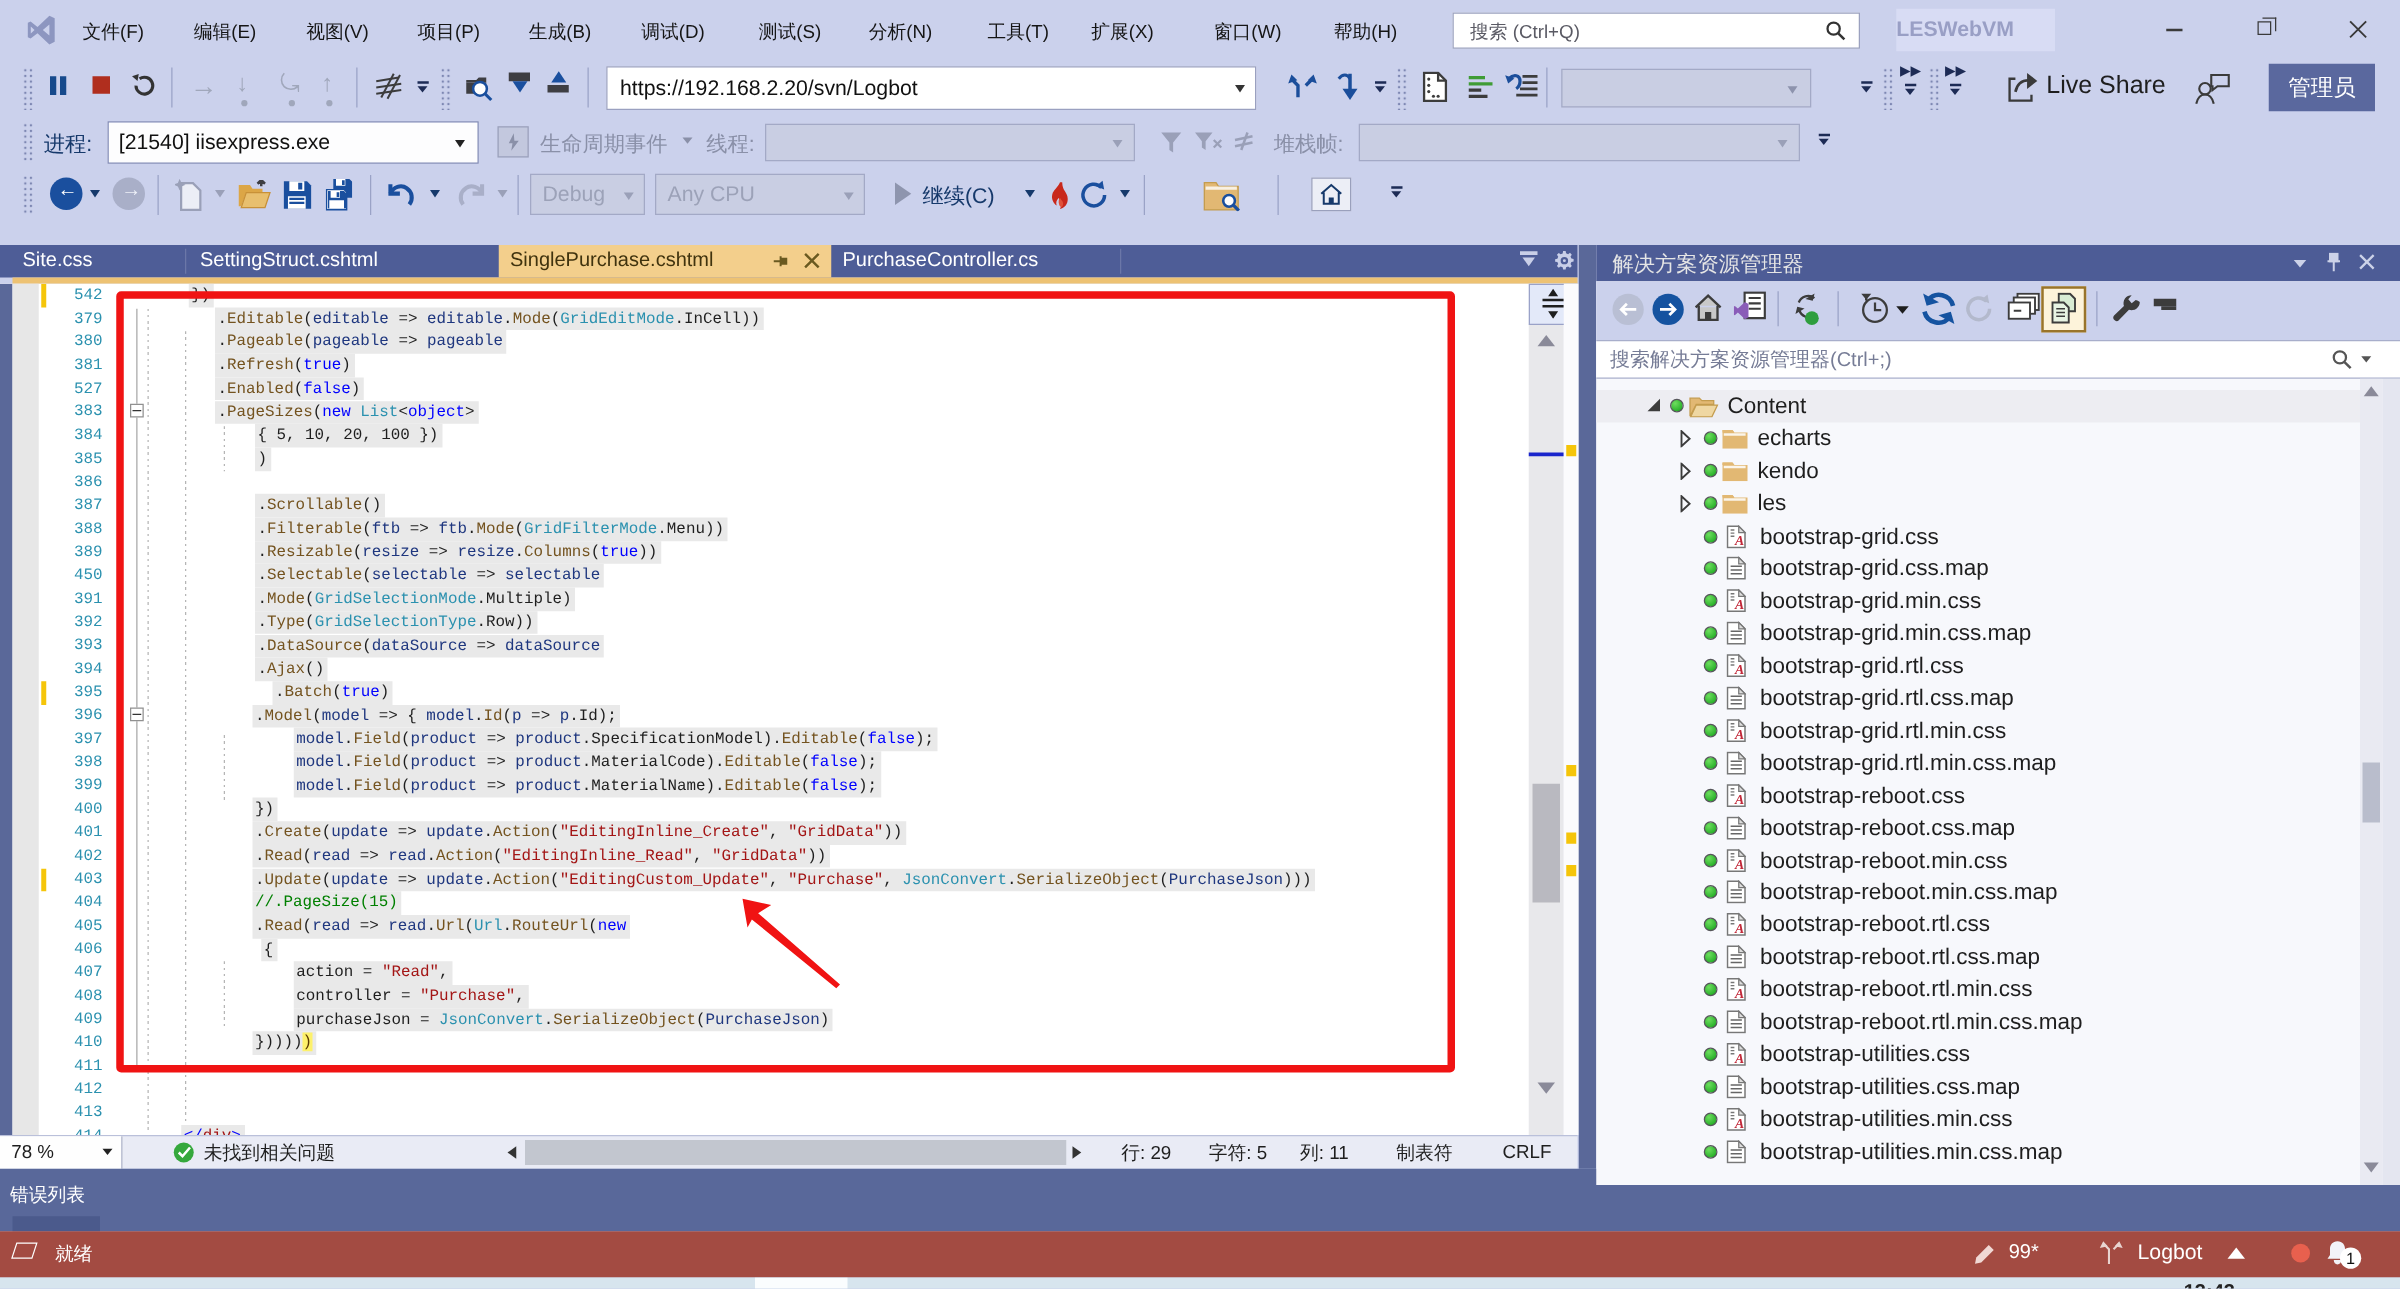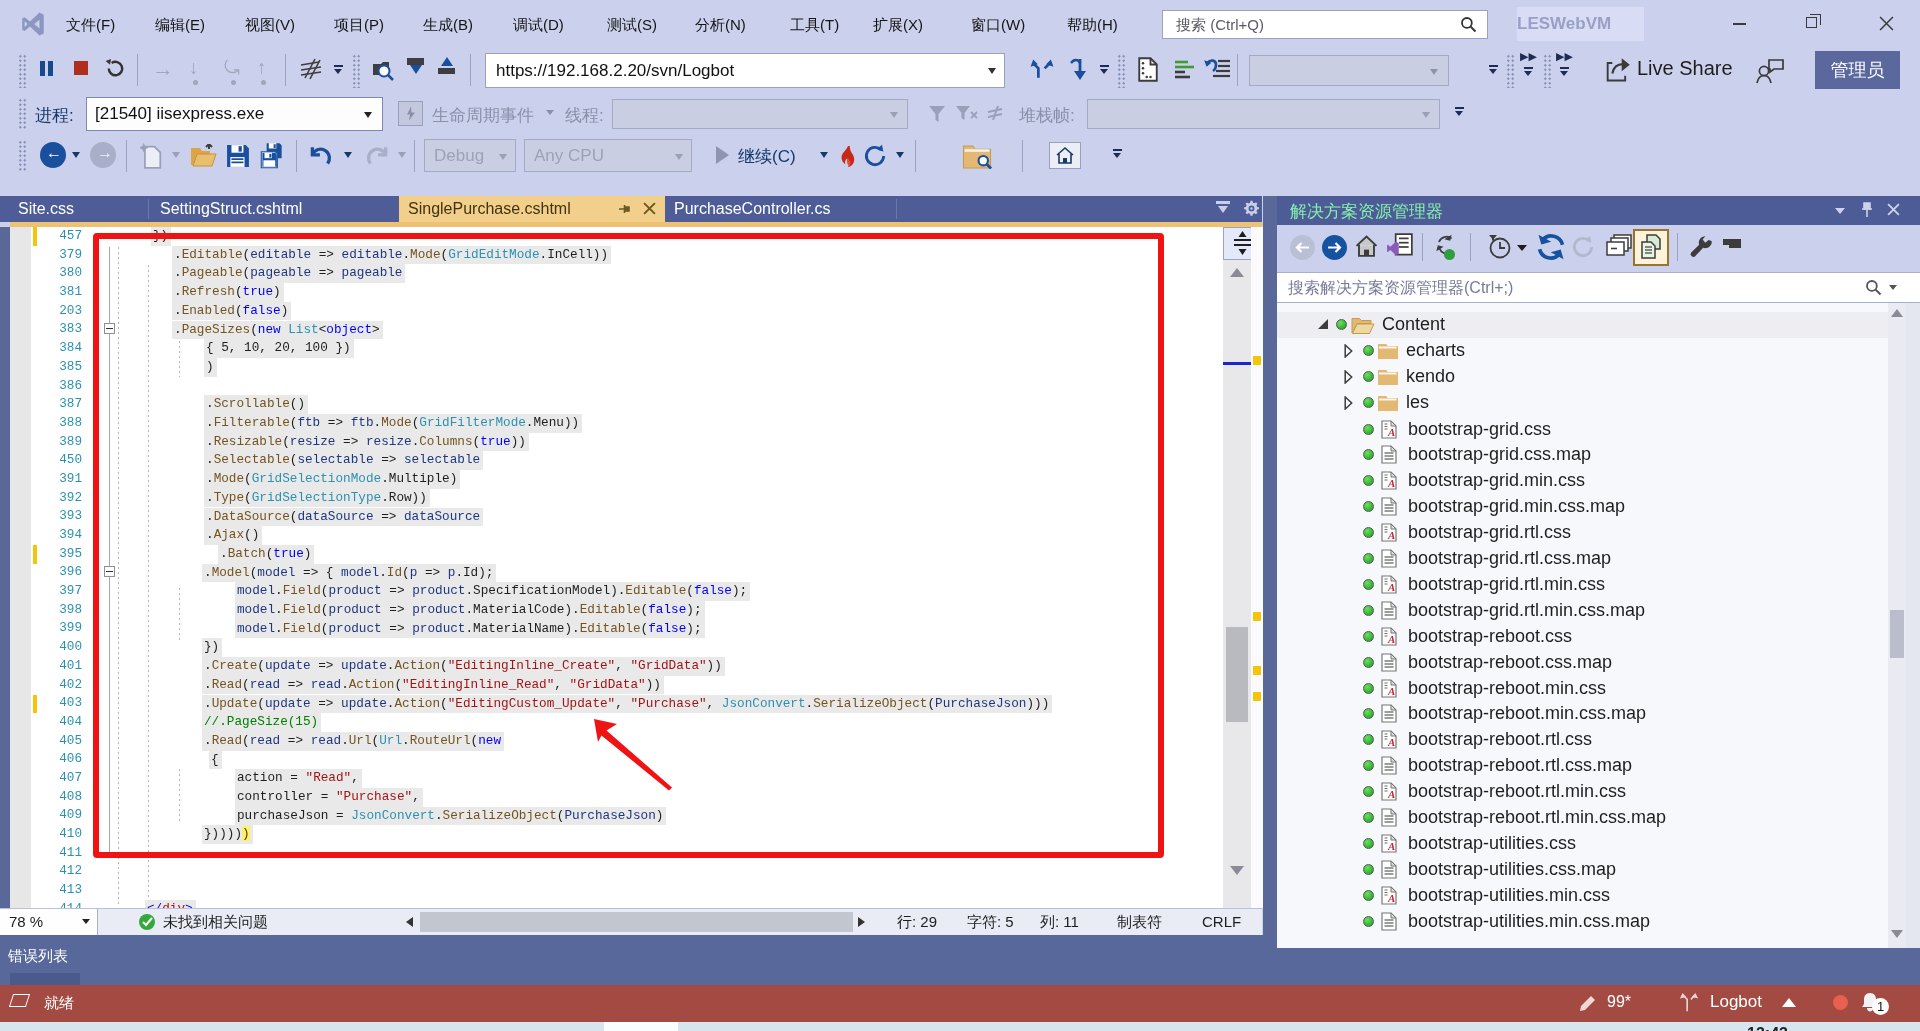--- a/index.html
+++ b/index.html
@@ -310,25 +310,25 @@
  <svg class="ab" style="left:1243px;top:4px" width="17" height="17" viewBox="0 0 20 20">
       <path fill="#c9cfe8" d="M10 6.5A3.5 3.5 0 1 0 10 13.5 3.5 3.5 0 1 0 10 6.5zm0 2.1a1.4 1.4 0 1 1 0 2.8 1.4 1.4 0 0 1 0-2.8zM8.8 1h2.4l.4 2.1 1.9.8 1.8-1.2 1.7 1.7-1.2 1.8.8 1.9 2.1.4v2.4l-2.1.4-.8 1.9 1.2 1.8-1.7 1.7-1.8-1.2-1.9.8-.4 2.1H8.8l-.4-2.1-1.9-.8-1.8 1.2-1.7-1.7 1.2-1.8-.8-1.9L1.3 11V8.6l2.1-.4.8-1.9L3 4.5l1.7-1.7 1.8 1.2 1.9-.8z"></path>
     </svg>
 </div>
 <div class="ab" style="left:10px;top:222px;width:1252px;height:4.5px;background:#edc273"></div>
 
 <div class="ab" style="left:0;top:226.5px;width:1262px;height:681.5px;background:#fff;overflow:hidden">
  <div class="ab" style="left:0;top:0;width:10px;height:682px;background:#5a6899"></div>
  <div class="ab" style="left:10px;top:0;width:21px;height:682px;background:#e7e7e7"></div>
  <div class="ab mono" style="left:31px;top:0.5px;width:51px;text-align:right;font-size:12.7px;line-height:18.7px;color:#2b91af">
-      <div style="height:18.7px">457</div>
+      <div style="height:18.7px">542</div>
       <div style="height:18.7px">379</div>
       <div style="height:18.7px">380</div>
       <div style="height:18.7px">381</div>
-      <div style="height:18.7px">203</div>
+      <div style="height:18.7px">527</div>
       <div style="height:18.7px">383</div>
       <div style="height:18.7px">384</div>
       <div style="height:18.7px">385</div>
       <div style="height:18.7px">386</div>
       <div style="height:18.7px">387</div>
       <div style="height:18.7px">388</div>
       <div style="height:18.7px">389</div>
       <div style="height:18.7px">450</div>
       <div style="height:18.7px">391</div>
       <div style="height:18.7px">392</div>
@@ -474,21 +474,21 @@
  <div class="ab" style="left:1872px;top:13px;width:17px;height:17px;border-radius:9px;background:#fff;color:#111;font-size:13px;text-align:center;line-height:17px">1</div>
 </div>
 
 <div class="ab" style="left:0;top:1022px;width:1920px;height:9px;background:#d7e5ee;overflow:hidden">
  <div class="ab" style="left:604px;top:0;width:74px;height:9px;background:#fafdfe"></div>
  <span class="ab" style="left:1747px;top:3px;font-size:16px;color:#222;font-weight:bold">13:43</span>
 </div>
 
 <div class="ab" style="left:1277px;top:196px;width:643px;height:752px;background:#f7f8fc">
  <div class="ab" style="left:0;top:0;width:643px;height:29px;background:#4d5c96">
-  <span class="ab" style="left:13px;top:4px;font-size:17px;color:#86efac">解决方案资源管理器</span>
+  <span class="ab" style="left:13px;top:4px;font-size:17px;color:#e5e5e5">解决方案资源管理器</span>
   <div class="ab" style="left:558px;top:12px;width:0;height:0;border-left:5px solid transparent;border-right:5px solid transparent;border-top:6px solid #ccd2e8"></div>
   <svg class="ab" style="left:583px;top:6px" width="14" height="16" viewBox="0 0 14 16">
         <g stroke="#ccd2e8" stroke-width="1.6" fill="none">
           <path d="M4 1h6v6H4z" fill="#ccd2e8"></path>
           <path d="M2 7h10M7 7v8"></path>
         </g>
       </svg>
   <svg class="ab" style="left:610px;top:7px" width="13" height="13" viewBox="0 0 12 12">
         <path stroke="#ccd2e8" stroke-width="1.7" d="M1 1l10 10M11 1L1 11"></path>
       </svg>

